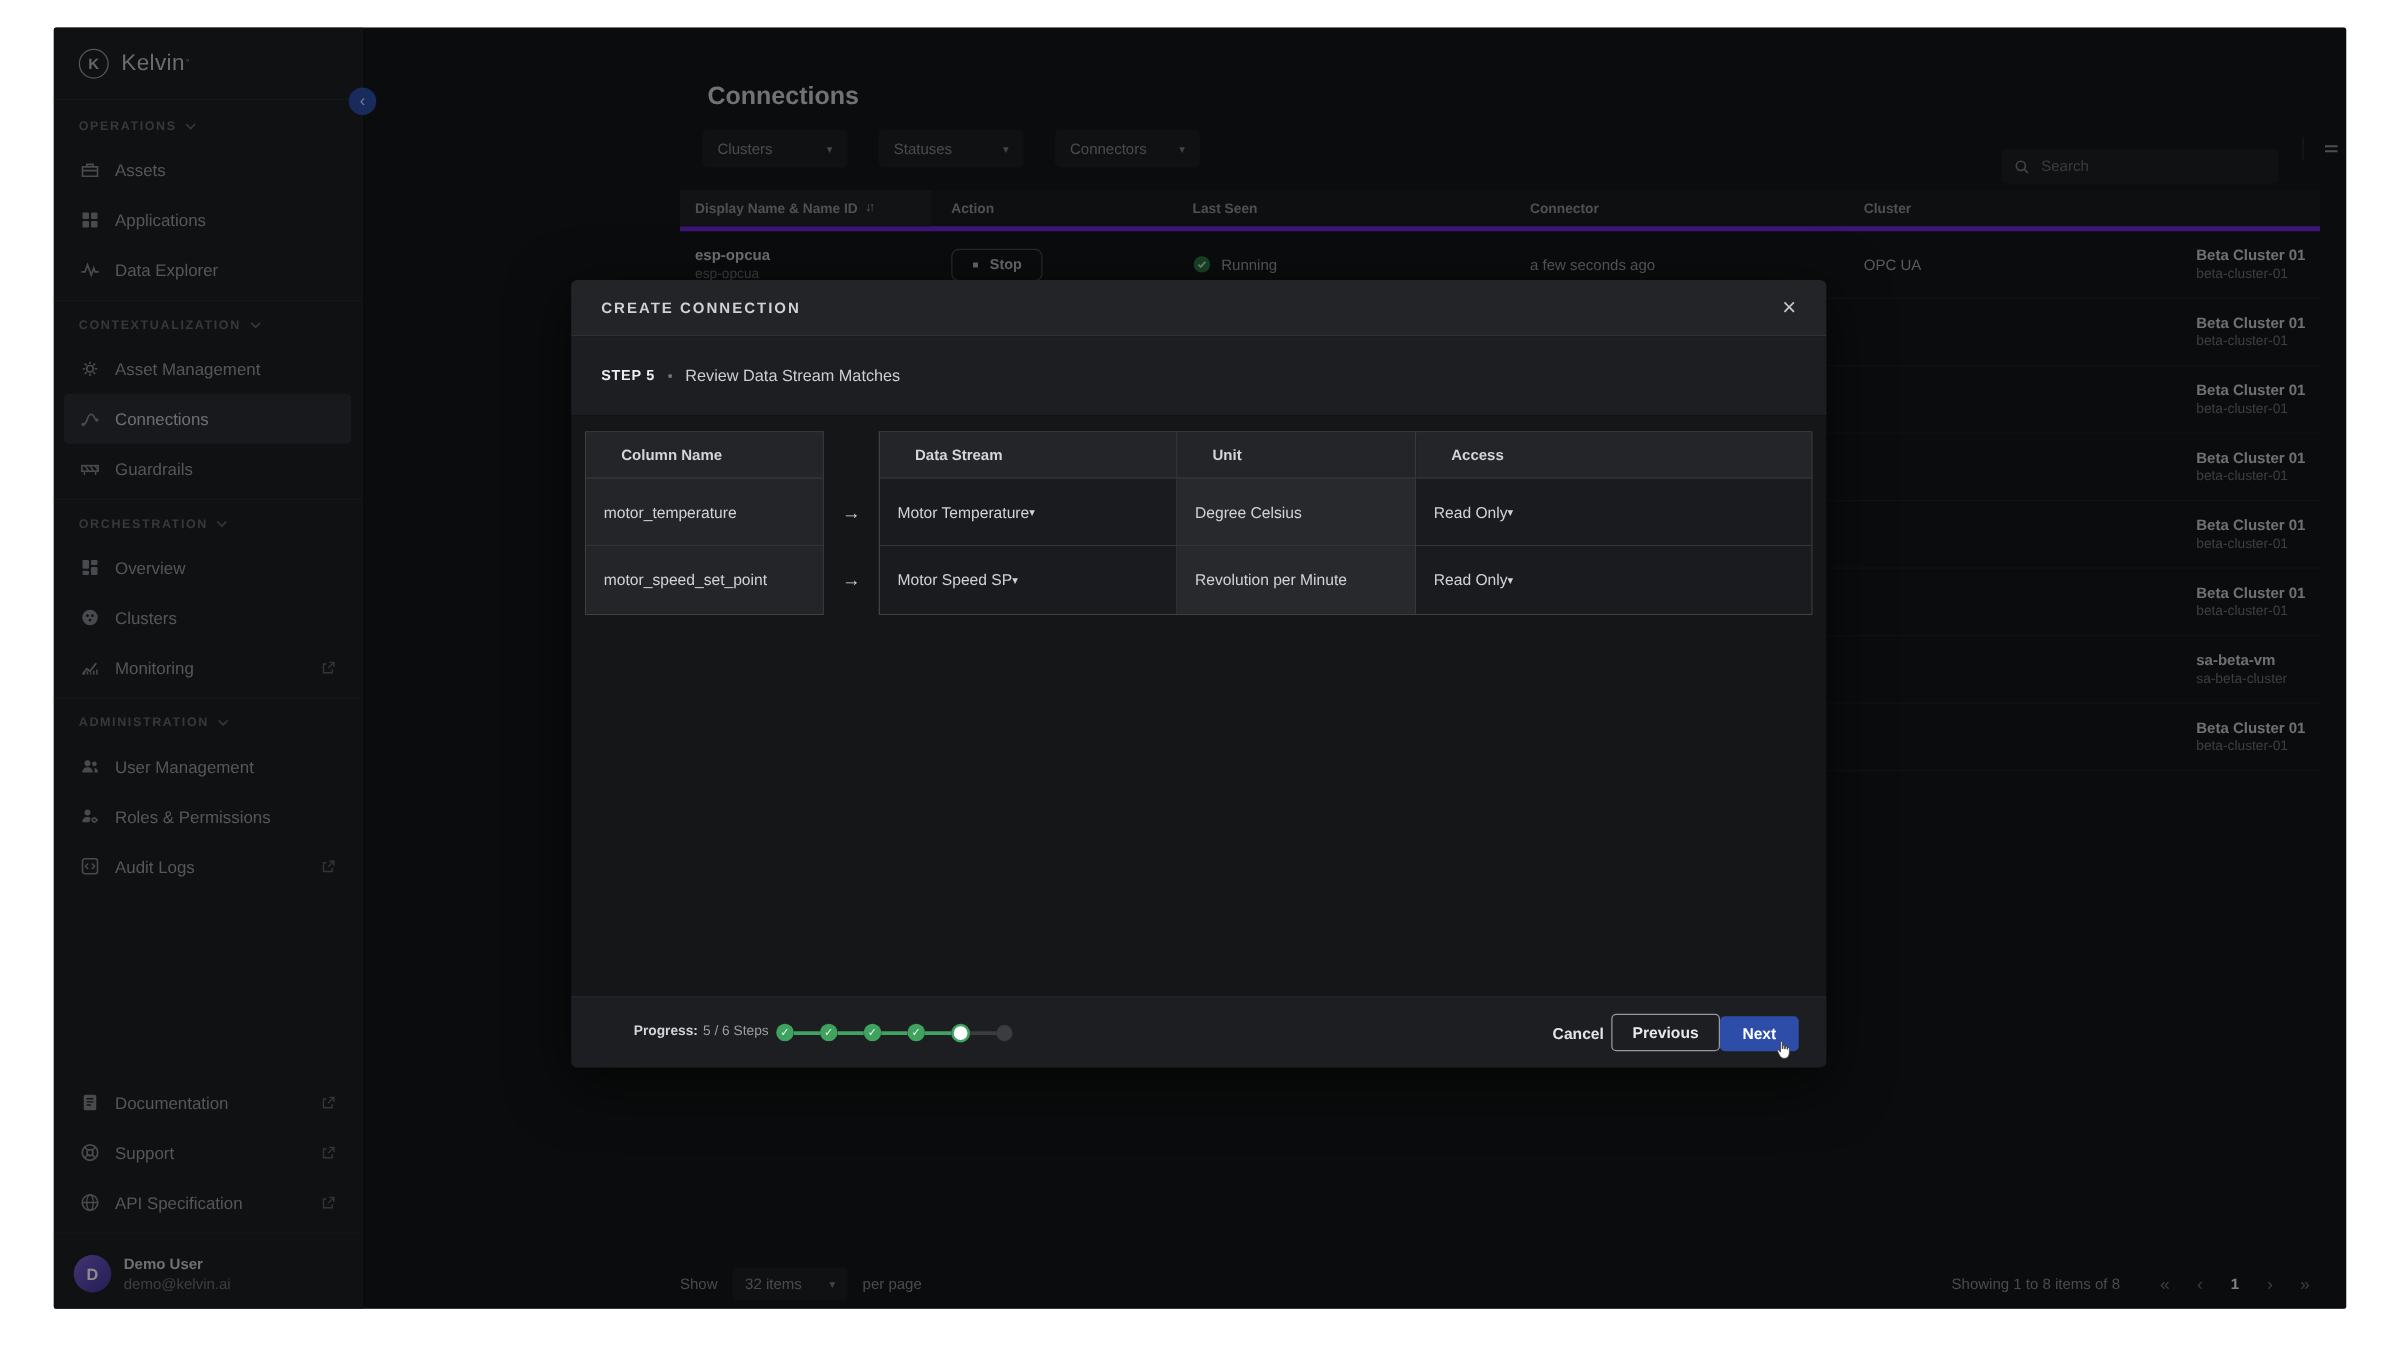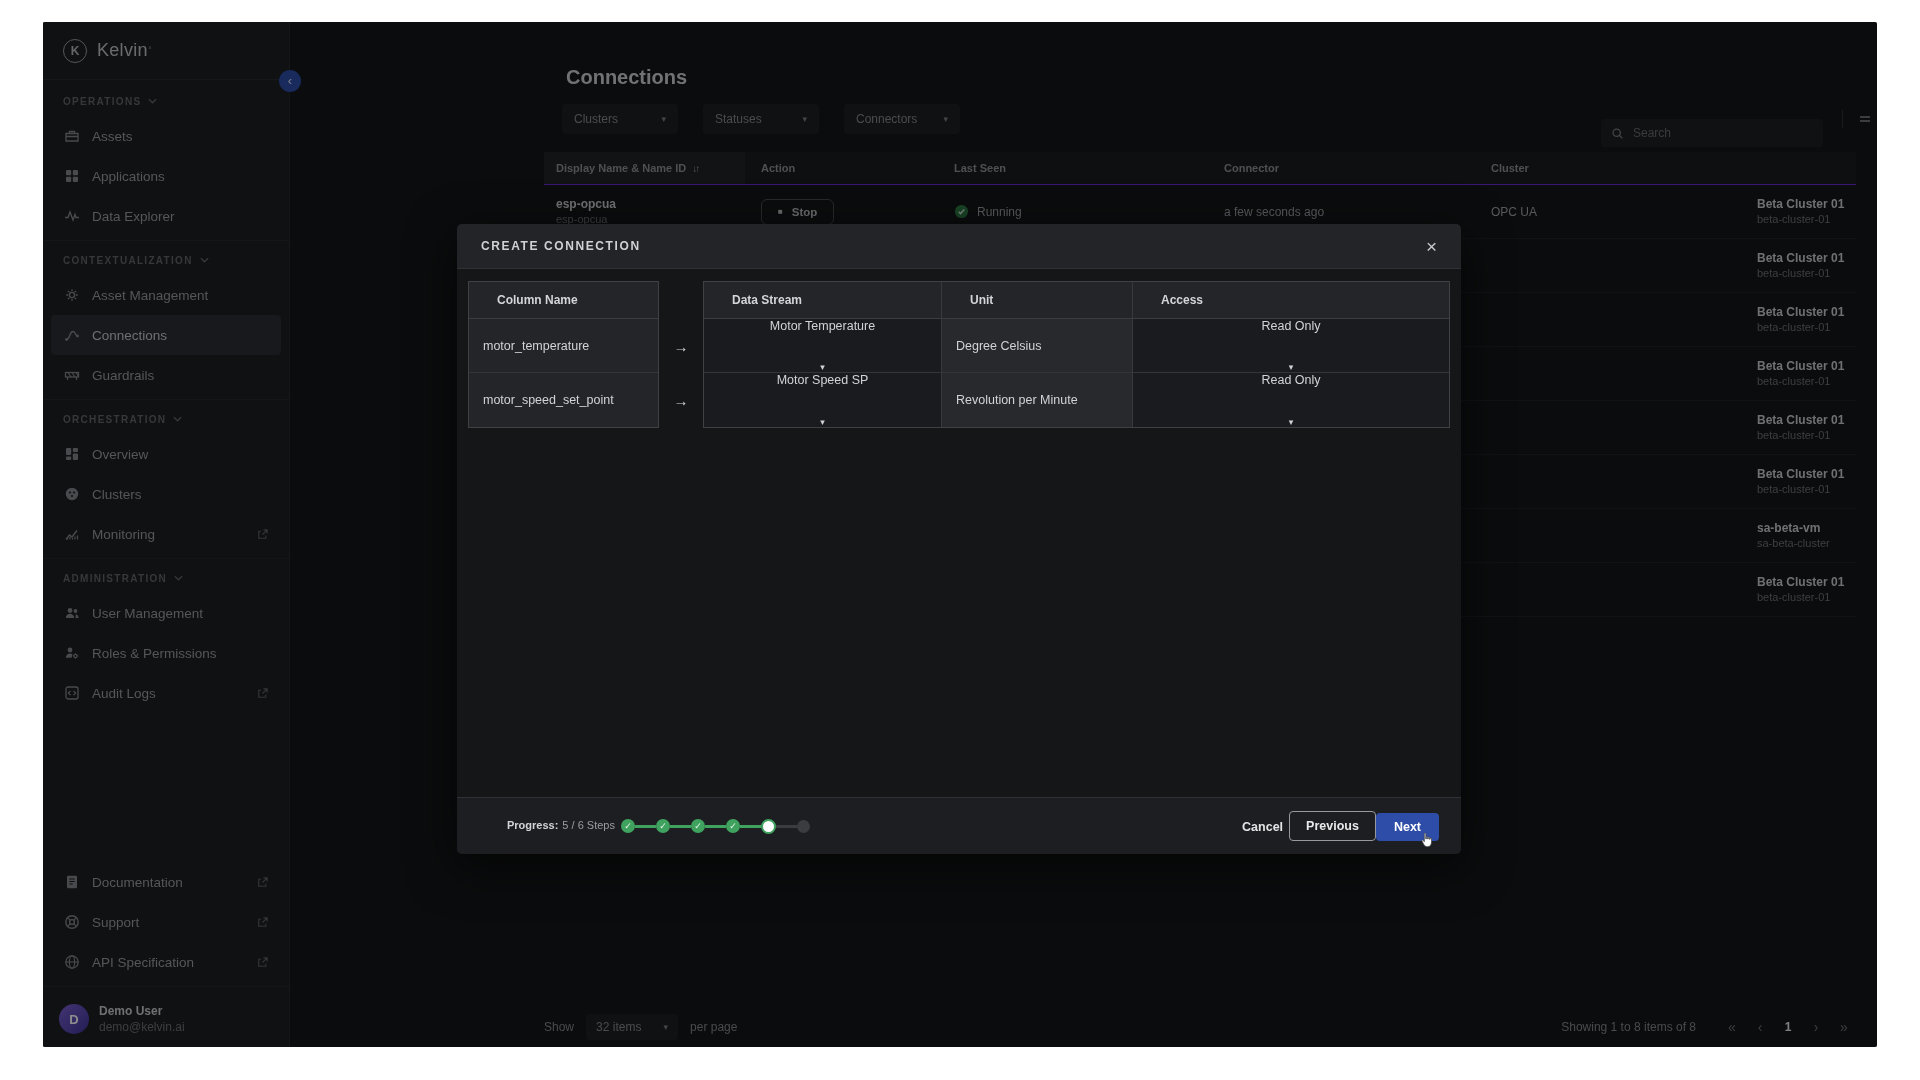--- a/index.html
+++ b/index.html
@@ -45,21 +45,21 @@
     border-radius:4px;display:flex;align-items:center;padding:0 10px;gap:7px;}
   .search-box input{background:transparent;border:none;outline:none;color:#c7cace;font-size:12px;width:100%;}
   .search-box input::placeholder{color:#686b70;}
   .tb-divider{position:absolute;top:88px;width:1px;height:18px;background:#2e3033;}
   .icon-btn{position:absolute;top:84px;width:26px;height:26px;display:flex;align-items:center;
     justify-content:center;color:#8b8e93;background:transparent;border:none;border-radius:5px;padding:0;}
 
   
   .table{position:absolute;left:254px;top:130px;right:21px;}
   .thead,.trow{display:grid;grid-template-columns:201px 193px 270px 267px 270px 250px 1fr;}
-  .thead{height:33px;background:#1a1c1f;border-bottom:1px solid #6d28d9;}
+  .thead{height:33px;background:#1a1c1f;border-bottom:4px solid #6d28d9;}
   .th{display:flex;align-items:center;padding:0 16px;font-size:11px;font-weight:bold;color:#8f9296;gap:6px;}
   .th:first-child{background:#212327;padding:0 12px;}
   .sort-glyph{font-size:10px;color:#9a9da1;letter-spacing:-2px;}
   .trow{height:54px;border-bottom:1px solid #202225;}
   .tcell{display:flex;align-items:center;padding:0 16px;font-size:12px;color:#9fa3a8;overflow:hidden;white-space:nowrap;}
   .tcell.stacked{flex-direction:column;align-items:flex-start;justify-content:center;padding:0 12px;}
   .row-name{font-size:12px;font-weight:bold;color:#c9ccd0;line-height:16px;}
   .row-id{font-size:11px;color:#6f7277;line-height:15px;}
   .stop-btn{display:flex;align-items:center;gap:9px;background:transparent;border:1px solid #4a4c50;
     border-radius:6px;color:#c0c3c7;font-size:11.5px;font-weight:bold;padding:6px 16px;}
@@ -95,21 +95,21 @@
   .mt-left{width:191px;border:1px solid #3f4145;flex:none;}
   .mt-arrows{width:44px;flex:none;display:flex;flex-direction:column;}
   .mt-arrow-spacer{height:38px;}
   .mt-arrow{height:54px;display:flex;align-items:center;justify-content:center;color:#d3d5d8;font-size:15px;}
   .mt-right{flex:1;border:1px solid #3f4145;display:grid;grid-template-columns:238px 191px 1fr;}
   .mt-hcell{height:37px;display:flex;align-items:center;padding:0 28px;font-size:12px;font-weight:bold;
     color:#d3d5d8;background:#232528;border-bottom:1px solid #3a3d41;}
   .mt-cell{height:54px;display:flex;align-items:center;padding:0 14px;font-size:12.5px;color:#d2d3d6;}
   .mt-static{background:#28292d;}
   .mt-leftcell{background:#242528;}
-  .mt-select{background:#1a1b1e;justify-content:space-between;flex-direction:column;}
+  .mt-select{background:#1a1b1e;}
   .mt-select .caret{color:#cfd1d4;}
   .bdr-b{border-bottom:1px solid #333538;}
   .bdr-r{border-right:1px solid #37393d;}
   .modal-footer{height:57px;flex:none;background:#1d1e21;border-top:1px solid #303134;display:flex;
     align-items:center;padding:0 22px;border-radius:0 0 5px 5px;}
   .progress-wrap{display:flex;flex-direction:row;gap:6px;margin-left:28px;}
   .progress-text{font-size:11px;color:#9a9da1;}
   .progress-text b{color:#d2d4d7;margin-right:4px;}
   .dots{display:flex;align-items:center;}
   .dot{width:14px;height:14px;border-radius:50%;flex:none;text-align:center;}
@@ -587,20 +587,25 @@
   </div>
 
   <div class="overlay"></div>
 
   <div class="modal">
     <div class="modal-header">
       <span class="modal-title">CREATE CONNECTION</span>
       <button class="modal-close">×</button>
     </div>
 
+    <div class="step-band">
+      <span class="step-label">STEP 5</span>
+      <span class="step-sep">•</span>
+      <span class="step-title">Review Data Stream Matches</span>
+    </div>
 
     <div class="modal-body">
       <div class="match-table">
 
         <div class="mt-left">
           <div class="mt-hcell">Column Name</div>
           <div class="mt-cell mt-leftcell bdr-b">motor_temperature</div>
           <div class="mt-cell mt-leftcell">motor_speed_set_point</div>
         </div>
 

